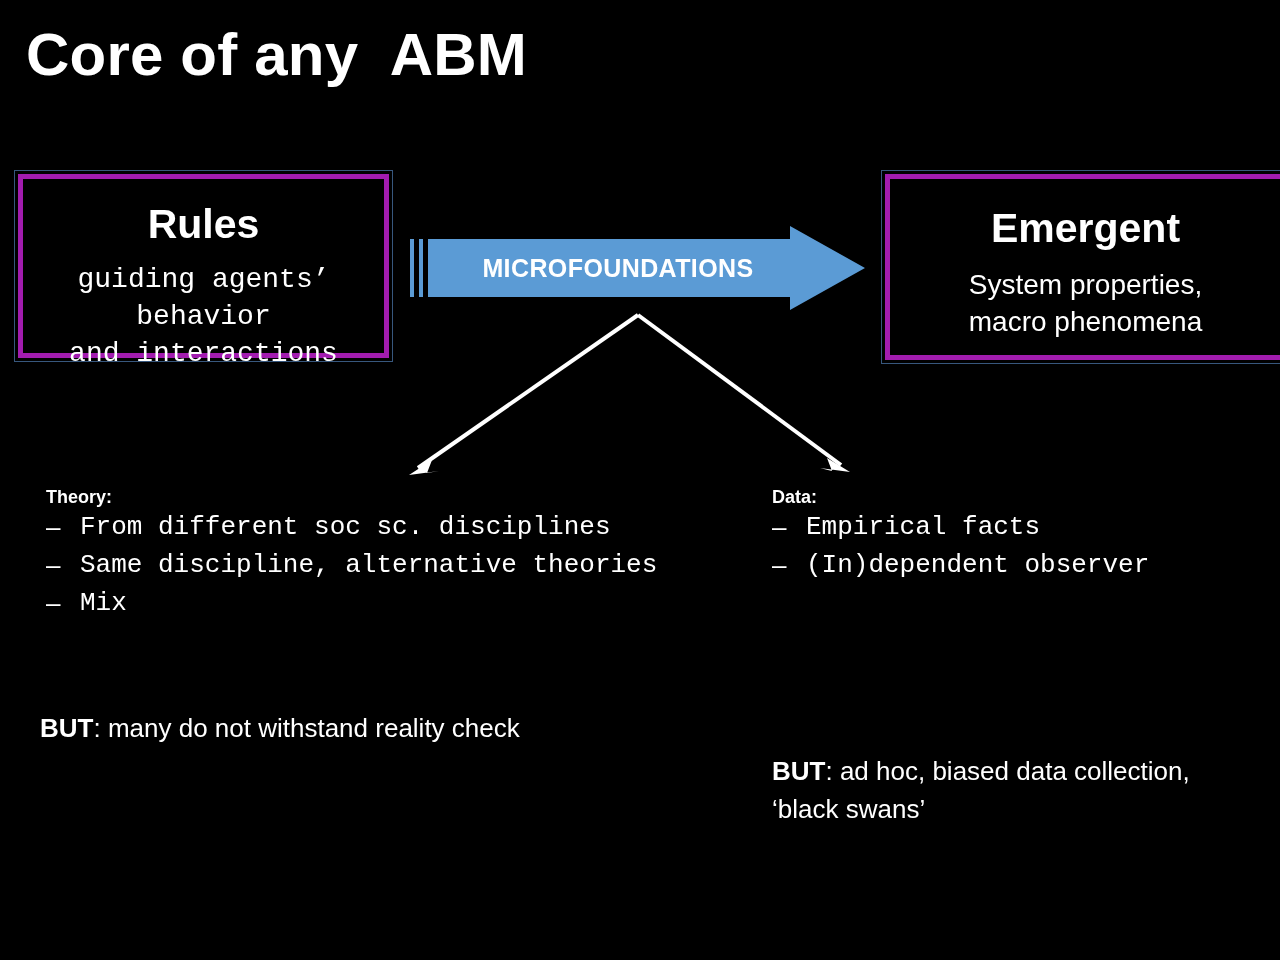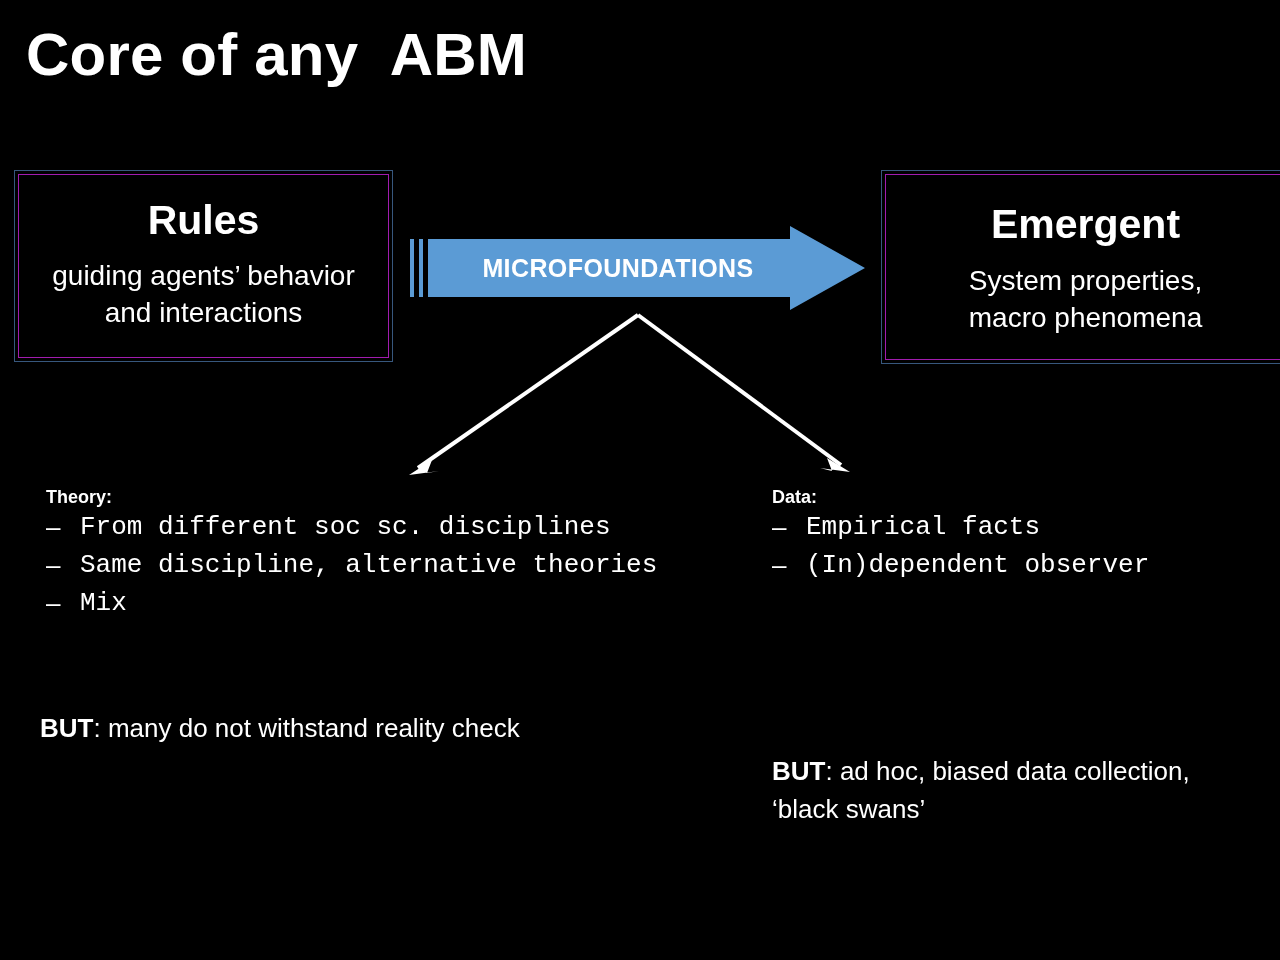--- a/index.html
+++ b/index.html
@@ -45,21 +45,21 @@
     position: absolute;
     box-sizing: border-box;
     background: #000000;
     border: 1px solid #37577d;
     padding: 3px;
   }
   .concept-box-inner {
     box-sizing: border-box;
     width: 100%;
     height: 100%;
-    border: 1px solid #a21caf;
+    border: 5px solid #a21caf;
     display: flex;
     flex-direction: column;
     align-items: center;
     justify-content: flex-start;
   }
 
   #box-rules {
     left: 14px;
     top: 170px;
     width: 379px;
@@ -83,21 +83,21 @@
   #box-emergent .box-heading { margin-top: 29px; }
 
   .box-sub {
     font-size: 28px;
     font-weight: normal;
     line-height: 1.32;
     color: #ffffff;
     text-align: center;
     white-space: pre-line;
   }
-  #box-rules .box-sub { margin-top: 17px; }
+  #box-rules .box-sub { margin-top: 17px; font-family: Liberation Mono, monospace; }
   #box-emergent .box-sub { margin-top: 18px; }
 
   
   .arrow-group {
     position: absolute;
     left: 410px;
     top: 226px;
     width: 455px;
     height: 84px;
   }

